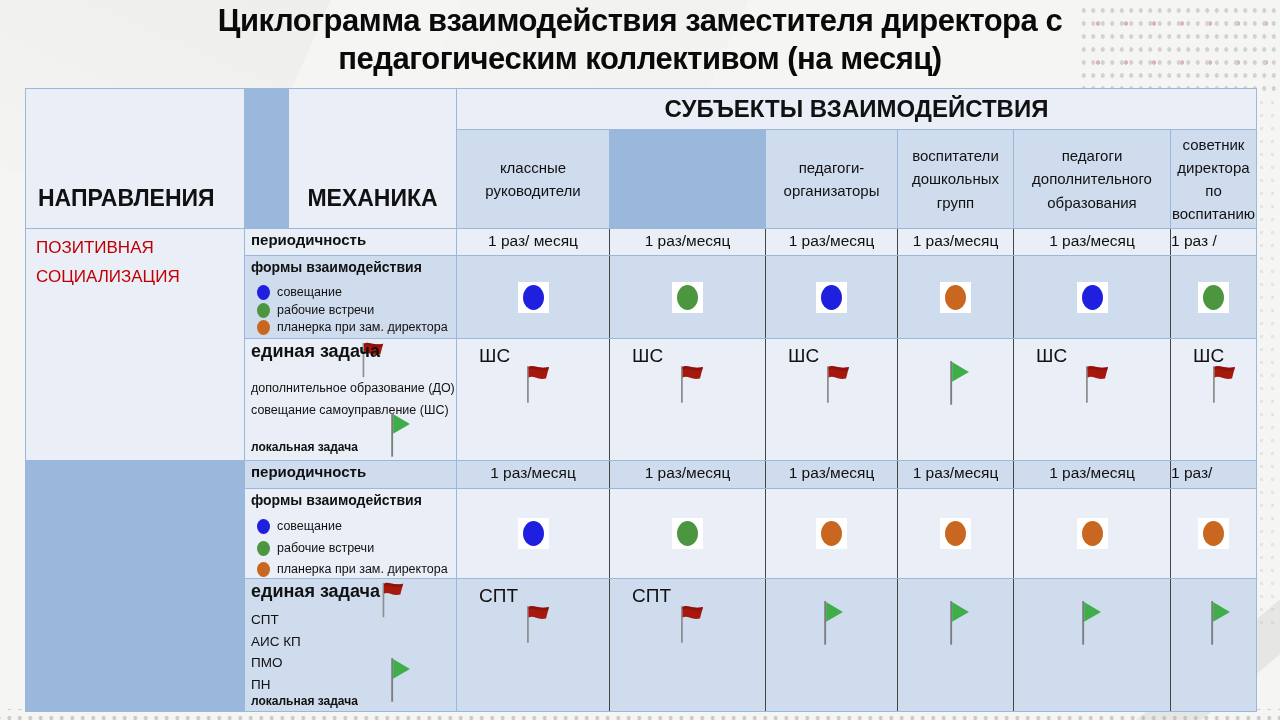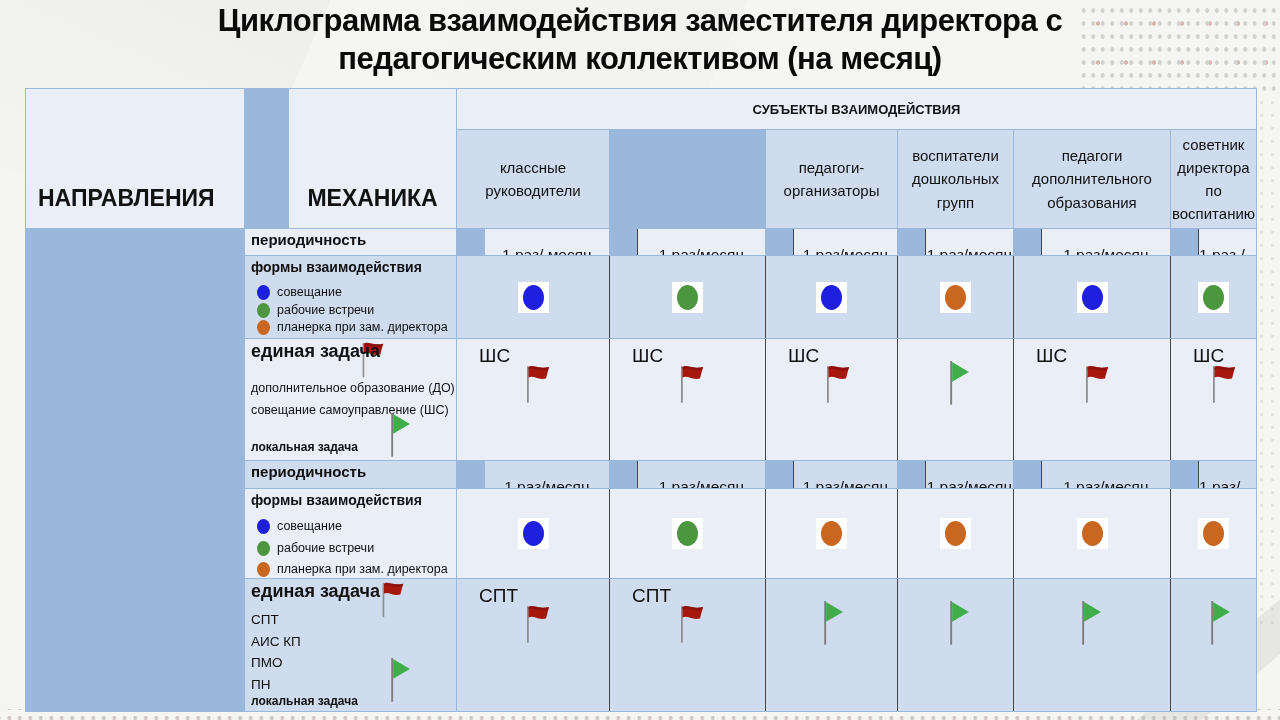--- a/index.html
+++ b/index.html
@@ -67,34 +67,34 @@
   .bd{background:#cfdcee;}
   .sepb{border-left:1px solid #9ab7dc;}
   .sepd{border-left:1px solid #454545;}
   .h-big{
     display:flex;align-items:flex-end;
     font-size:23px;font-weight:bold;padding:0 0 16px 12px;
   }
   .h-mech{justify-content:center;padding-left:0;margin-left:44px;}
   .h-subj{
     display:flex;align-items:center;justify-content:center;
-    font-size:13px;font-weight:bold;
+    font-size:24px;font-weight:bold;
   }
   .subj{
     display:flex;align-items:center;justify-content:center;text-align:center;
     font-size:15px;line-height:1.55;padding:2px 3px;
   }
   .dir{
     font-size:17px;line-height:1.7;color:#c00000;
     padding:5px 8px 0 10px;
   }
   .mlabel{font-size:15px;font-weight:bold;padding:2px 6px;}
   .pval{
     display:flex;justify-content:center;
-    font-size:15.5px;padding-top:17px;margin-left:28px;
+    font-size:15.5px;padding-top:3px;
   }
   
   .mforms{padding:3px 6px;}
   .mforms .ft{font-size:14px;font-weight:bold;}
   .lrow{display:flex;align-items:center;gap:7px;font-size:12.5px;line-height:17.5px;margin-left:6px;}
   .mforms .lwrap{margin-top:9px;}
   .mf2 .lrow{line-height:19.5px;margin-top:2px;}
   .ldot{width:13px;height:15px;border-radius:50%;flex:0 0 13px;}
   
   .fcell{display:flex;align-items:center;justify-content:center;}
@@ -155,20 +155,21 @@
   <div class="cell bl h-big" style="grid-area:1/1/3/2">НАПРАВЛЕНИЯ</div>
   <div class="cell bl h-big h-mech sepb" style="grid-area:1/2/3/3">МЕХАНИКА</div>
   <div class="cell bl h-subj sepb" style="grid-area:1/3/2/9">СУБЪЕКТЫ ВЗАИМОДЕЙСТВИЯ</div>
 
   <div class="cell bd subj sepb" style="grid-area:2/3">классные руководители</div>
   <div class="cell bd subj sepb" style="grid-area:2/5">педагоги-организаторы</div>
   <div class="cell bd subj sepb" style="grid-area:2/6">воспитатели дошкольных групп</div>
   <div class="cell bd subj sepb" style="grid-area:2/7">педагоги дополнительного образования</div>
   <div class="cell bd subj sepb" style="grid-area:2/8">советник директора по воспитанию</div>
 
+  <div class="cell bl dir" style="grid-area:3/1/6/2">ПОЗИТИВНАЯ СОЦИАЛИЗАЦИЯ</div>
 
   <div class="cell bl mlabel sepb" style="grid-area:3/2">периодичность</div>
   <div class="cell bl pval sepb" style="grid-area:3/3">1 раз/ месяц</div>
   <div class="cell bl pval sepd" style="grid-area:3/4">1 раз/месяц</div>
   <div class="cell bl pval sepd" style="grid-area:3/5">1 раз/месяц</div>
   <div class="cell bl pval sepd" style="grid-area:3/6">1 раз/месяц</div>
   <div class="cell bl pval sepd" style="grid-area:3/7">1 раз/месяц</div>
   <div class="cell bl pval sepd" style="grid-area:3/8">1 раз /месяц</div>
 
   <div class="cell bd mforms sepb" style="grid-area:4/2">

